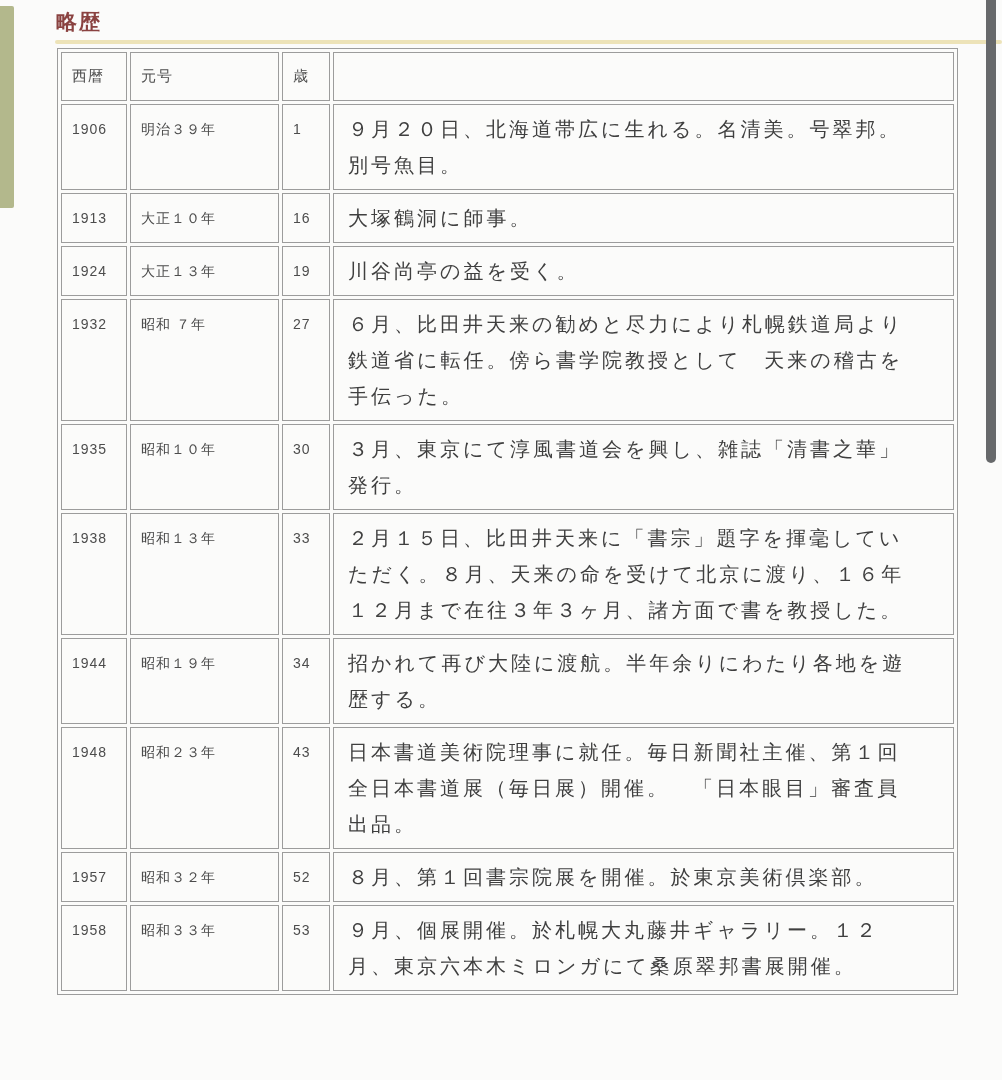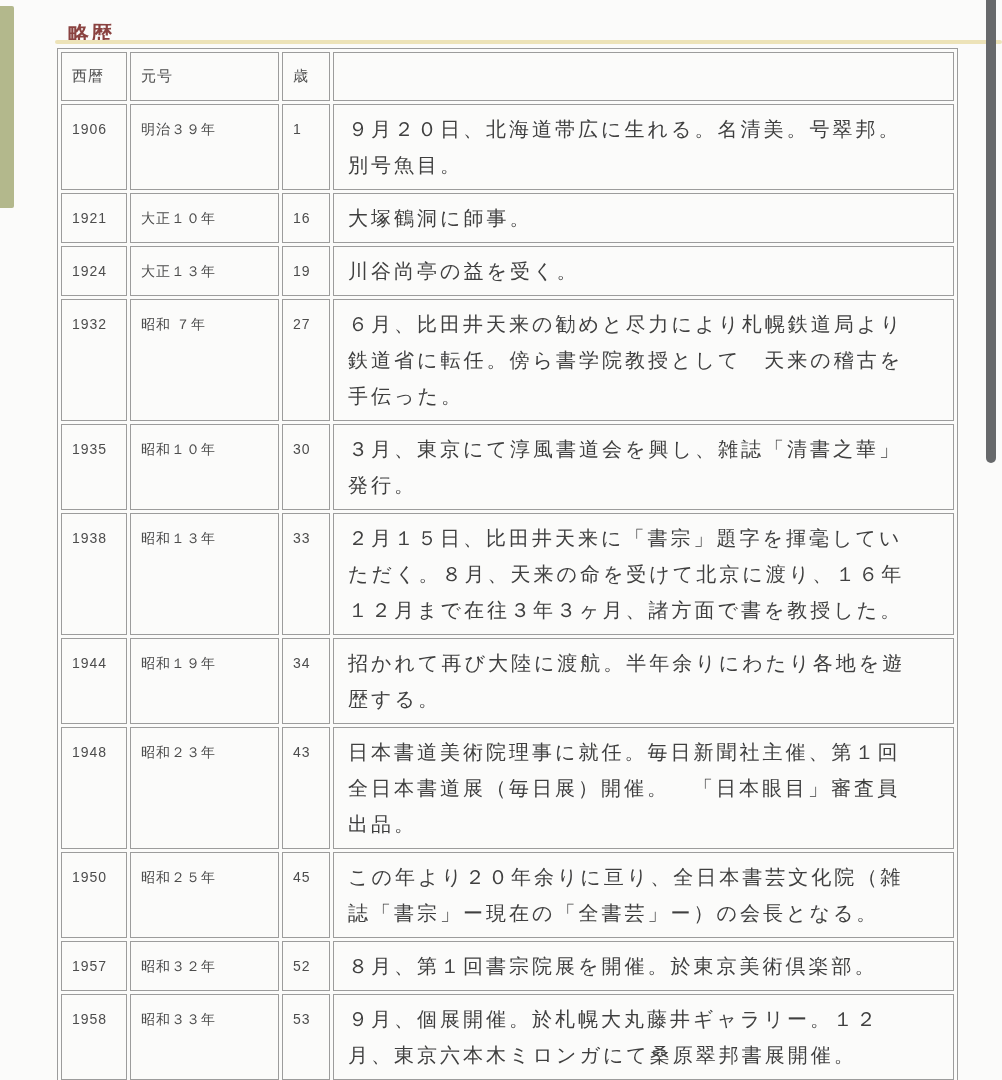--- a/index.html
+++ b/index.html
@@ -14,21 +14,21 @@
     background:var(--page_bg,#fbfbfa);
   }
   .accent-strip{
     position:absolute;left:0;top:6px;
     width:14px;height:202px;
     background:var(--accent_strip,#b3b88c);
     border-radius:0 2px 2px 0;
   }
   .title{
     position:absolute;left:56px;top:8px;
-    margin:12px;
+    margin:0;
     font-size:21px;font-weight:bold;
     letter-spacing:2px;
     color:var(--title_text,#8a4240);
   }
   .rule{
     position:absolute;left:55px;top:40px;right:0;
     height:4px;
     background:var(--divider_rule,#ede3b8);
     border-radius:2px;
   }
@@ -113,21 +113,21 @@
     </thead>
     <tbody>
       <tr>
         <td class="m">1906</td>
         <td class="m">明治３９年</td>
         <td class="m">1</td>
         <td class="d">９月２０日、北海道帯広に生れる。名清美。号翠邦。
 別号魚目。</td>
       </tr>
       <tr>
-        <td class="m">1921</td>
+        <td class="m">1913</td>
         <td class="m">大正１０年</td>
         <td class="m">16</td>
         <td class="d">大塚鶴洞に師事。</td>
       </tr>
       <tr>
         <td class="m">1924</td>
         <td class="m">大正１３年</td>
         <td class="m">19</td>
         <td class="d">川谷尚亭の益を受く。</td>
       </tr>
@@ -163,27 +163,20 @@
       </tr>
       <tr>
         <td class="m">1948</td>
         <td class="m">昭和２３年</td>
         <td class="m">43</td>
         <td class="d">日本書道美術院理事に就任。毎日新聞社主催、第１回
 全日本書道展（毎日展）開催。　「日本眼目」審査員
 出品。</td>
       </tr>
       <tr>
-        <td class="m">1950</td>
-        <td class="m">昭和２５年</td>
-        <td class="m">45</td>
-        <td class="d">この年より２０年余りに亘り、全日本書芸文化院（雑
-誌「書宗」ー現在の「全書芸」ー）の会長となる。</td>
-      </tr>
-      <tr>
         <td class="m">1957</td>
         <td class="m">昭和３２年</td>
         <td class="m">52</td>
         <td class="d">８月、第１回書宗院展を開催。於東京美術倶楽部。</td>
       </tr>
       <tr>
         <td class="m">1958</td>
         <td class="m">昭和３３年</td>
         <td class="m">53</td>
         <td class="d">９月、個展開催。於札幌大丸藤井ギャラリー。１２

